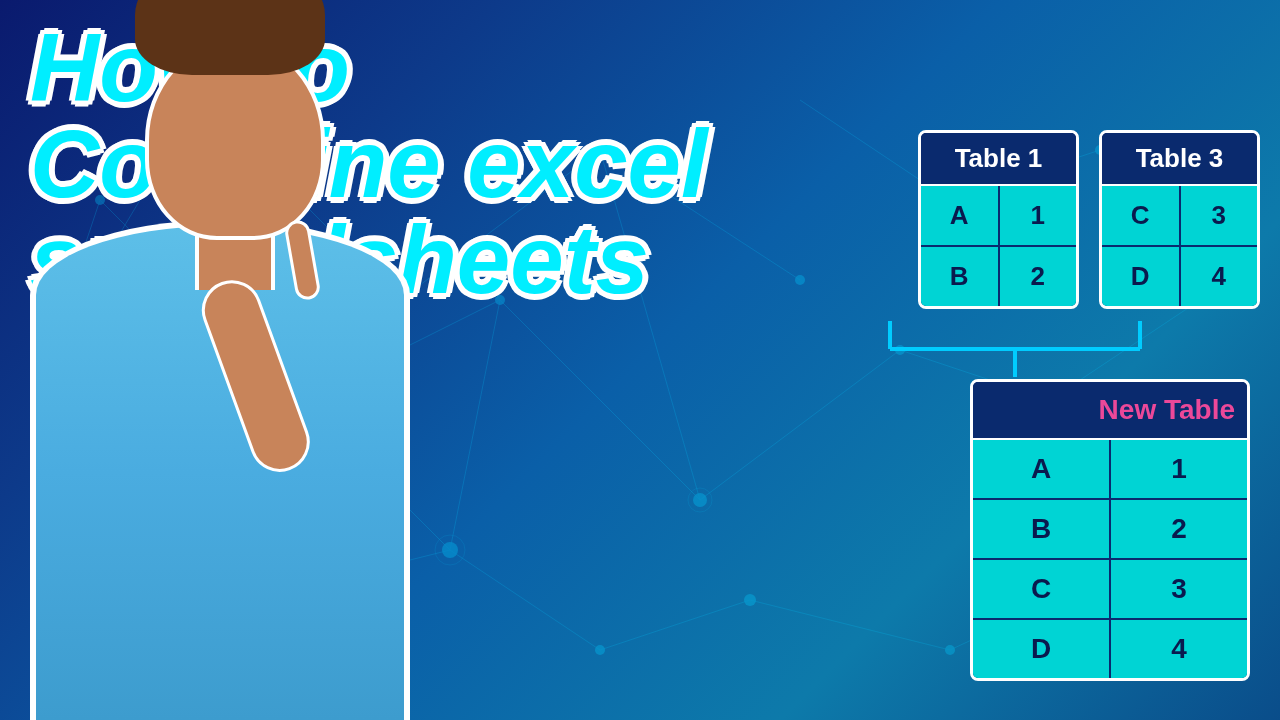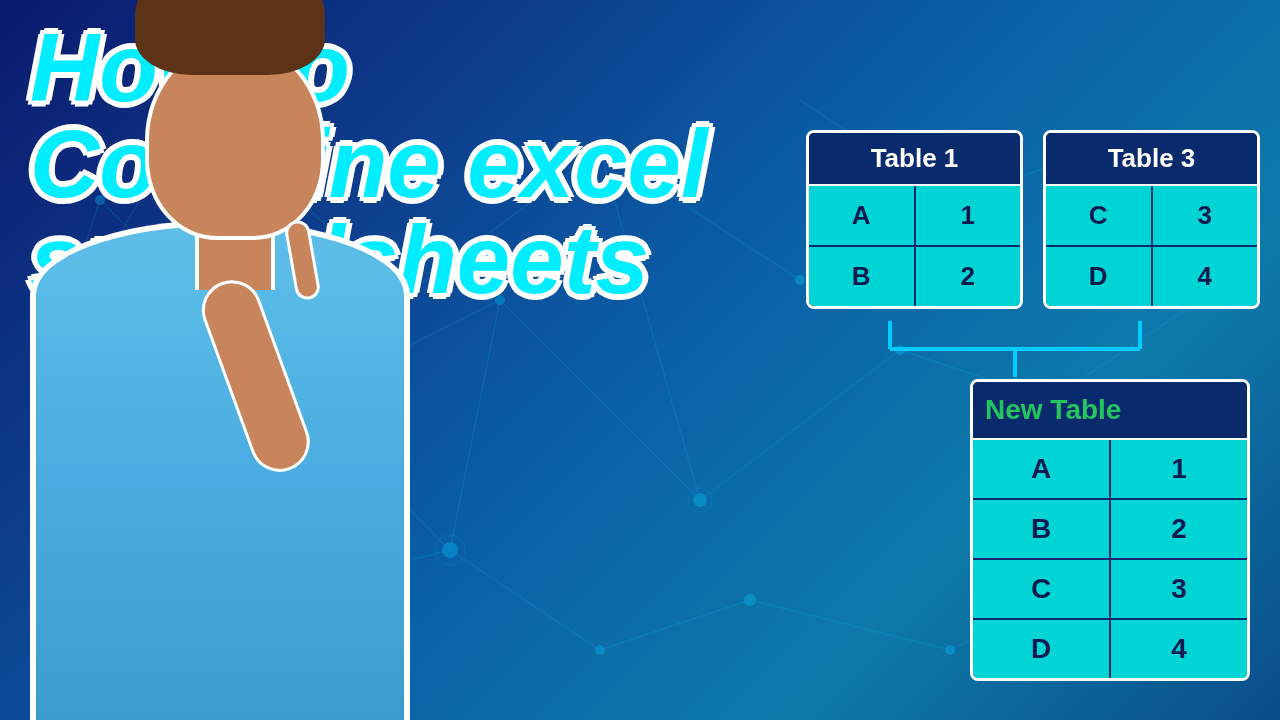--- a/index.html
+++ b/index.html
@@ -67,21 +67,21 @@
       gap: 20px;
       justify-content: flex-end;
       margin-bottom: 10px;
     }
 
     .table-box {
       background: #0a2a6e;
       border: 3px solid white;
       border-radius: 8px;
       overflow: hidden;
-      width: 217px;
+      width: 161px;
     }
 
     .table-header {
       background: #0a2a6e;
       color: white;
       text-align: center;
       font-size: 26px;
       font-weight: bold;
       padding: 10px;
       border-bottom: 2px solid white;
@@ -141,22 +141,22 @@
     .new-table-box {
       background: #0a2a6e;
       border: 3px solid white;
       border-radius: 8px;
       overflow: hidden;
       width: 280px;
     }
 
     .new-table-header {
       background: #0a2a6e;
-      color: #22c55e;
-      text-align: left;
+      color: #ec4899;
+      text-align: right;
       font-size: 28px;
       font-weight: bold;
       padding: 12px;
       border-bottom: 2px solid white;
     }
 
     .new-table-body {
       background: #00d4d4;
     }
 

